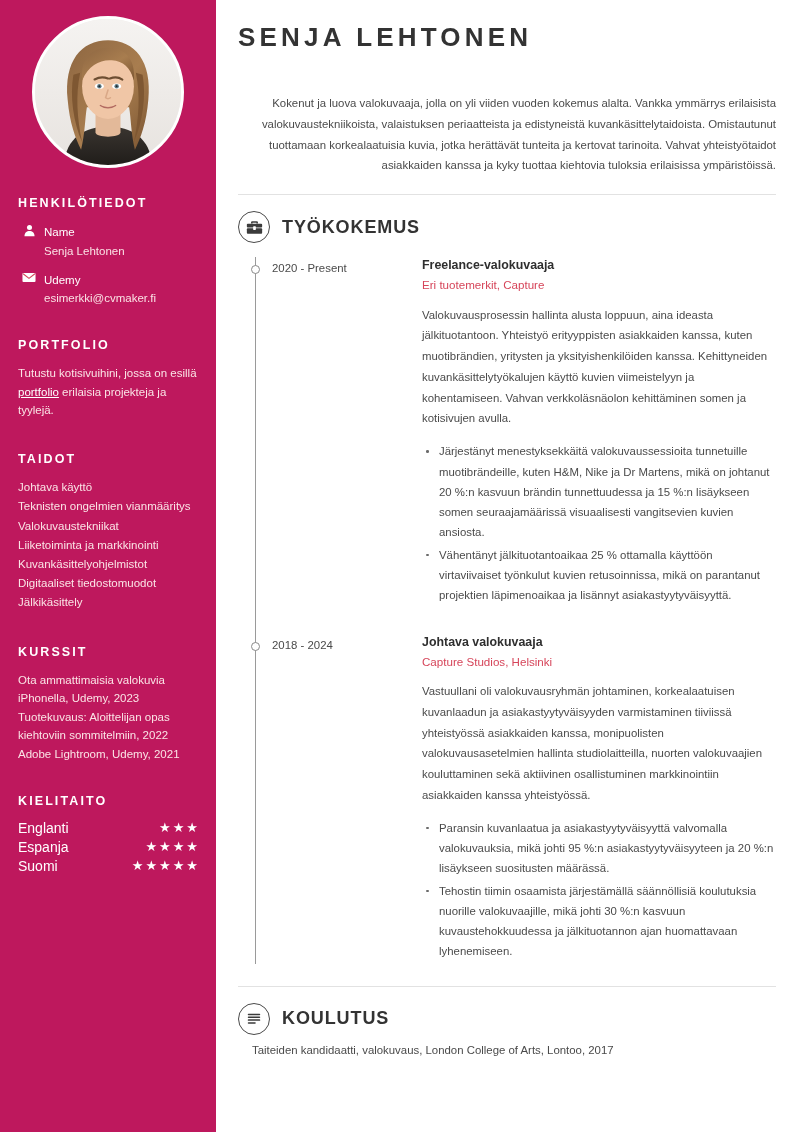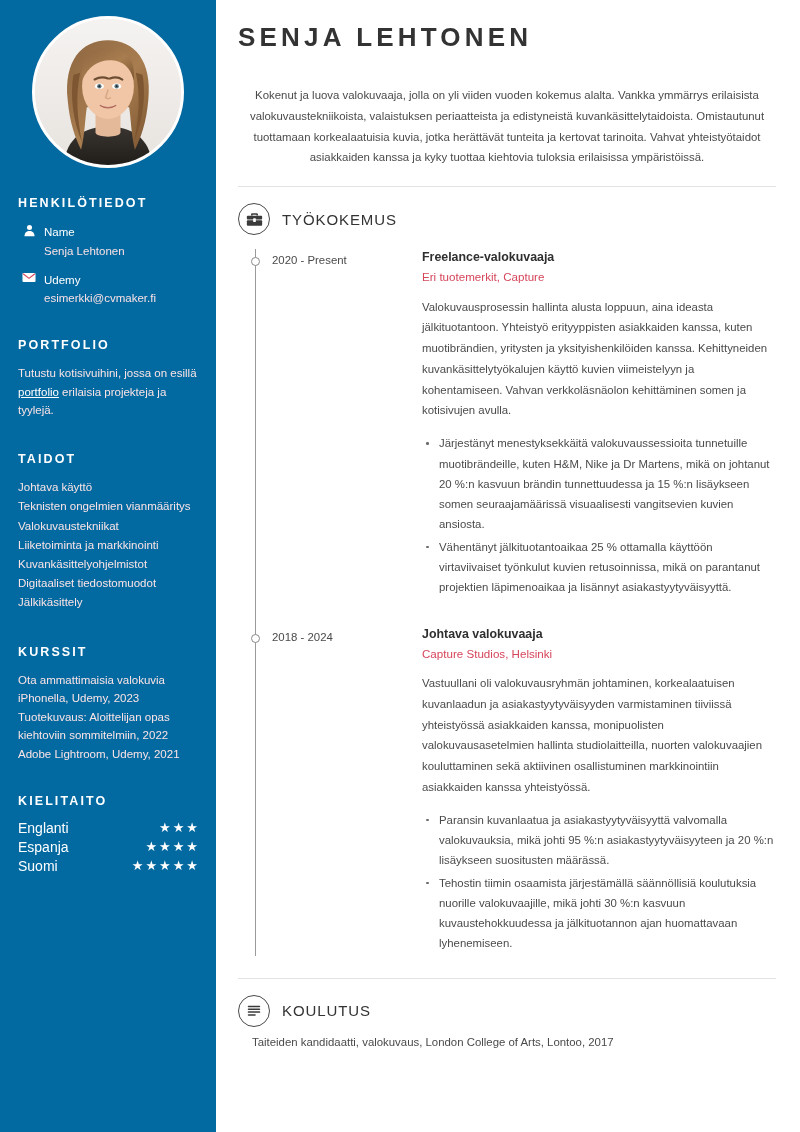--- a/index.html
+++ b/index.html
@@ -17,21 +17,21 @@
     height: 1132px;
     background: #ffffff;
     overflow: hidden;
     display: flex;
   }
 
   
   .sidebar {
     width: 216px;
     flex: 0 0 216px;
-    background: #0369a1;
+    background: #be185d;
     color: #ffffff;
     padding: 0 18px;
     position: relative;
   }
 
   .photo-wrap {
     margin-top: 16px;
     display: flex;
     justify-content: center;
   }
@@ -141,25 +141,25 @@
   .full-name {
     font-size: 26px;
     font-weight: bold;
     letter-spacing: 4.2px;
     color: #333333;
     text-transform: uppercase;
     line-height: 1.2;
   }
 
   .summary {
-    margin-top: 32px;
+    margin-top: 40px;
     font-size: 11.4px;
     line-height: 1.82;
     color: #4a4a4a;
-    text-align: center;
+    text-align: right;
   }
 
   .divider {
     height: 1px;
     background: #e2e2e2;
     margin: 18px 0 0 0;
   }
 
   .section { margin-top: 16px; }
 
@@ -174,22 +174,22 @@
     height: 32px;
     flex: 0 0 32px;
     border-radius: 50%;
     border: 1.4px solid #4a4a4a;
     display: flex;
     align-items: center;
     justify-content: center;
   }
   .sec-icon svg { display: block; }
   .section-title {
-    font-size: 15px;
-    font-weight: normal;
+    font-size: 18px;
+    font-weight: bold;
     letter-spacing: 0.9px;
     color: #333333;
     text-transform: uppercase;
   }
 
   
   .timeline {
     position: relative;
     margin-top: 14px;
     padding-left: 20px;

